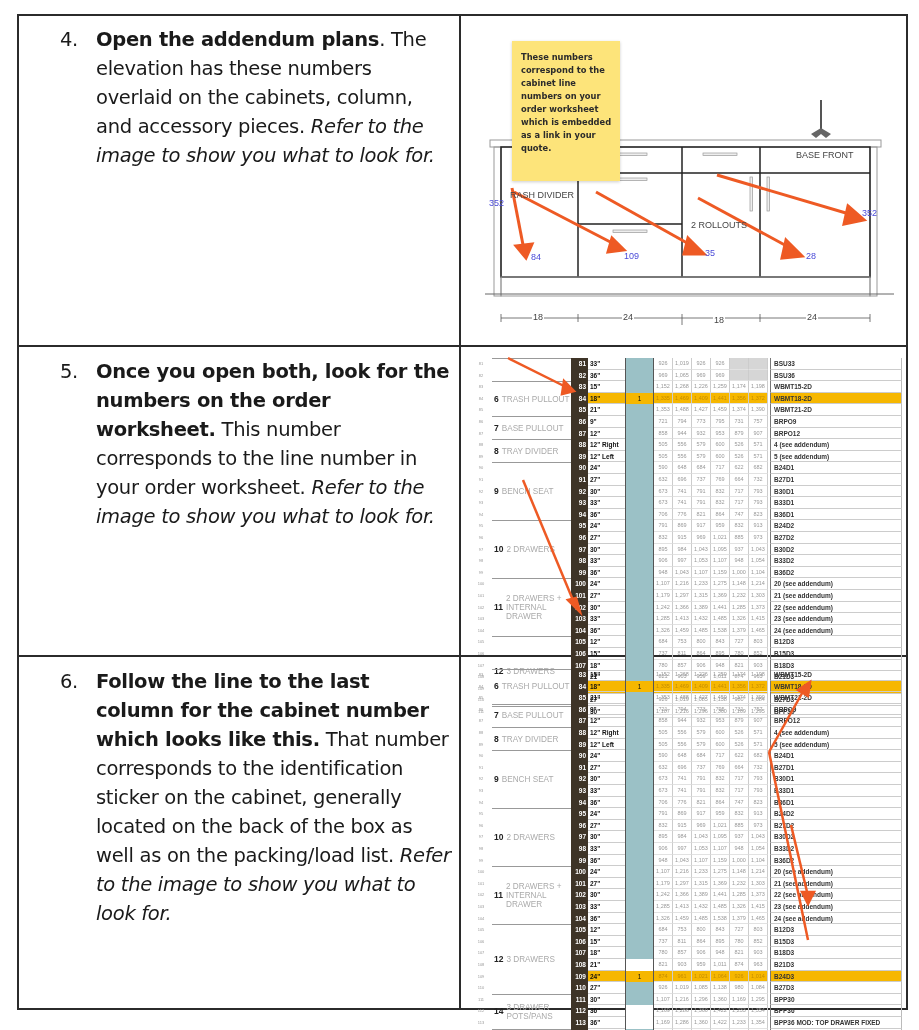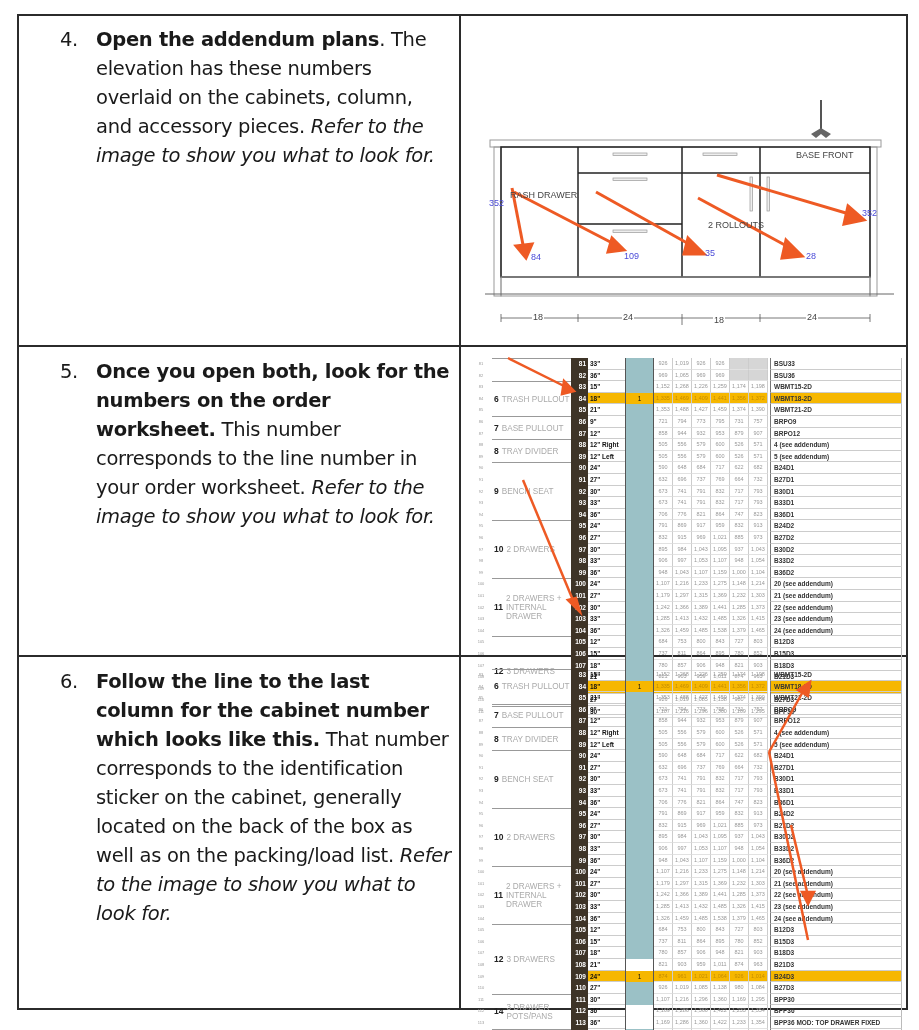--- a/index.html
+++ b/index.html
@@ -100,22 +100,23 @@
       <line x1="42" y1="170" x2="146" y2="224"></line>
       <polygon points="140,216 152,228 136,230"></polygon>
       <line x1="124" y1="170" x2="224" y2="226"></line>
       <polygon points="216,216 232,232 212,232"></polygon>
       <line x1="226" y1="176" x2="322" y2="228"></line>
       <polygon points="314,218 330,234 310,236"></polygon>
       <line x1="245" y1="153" x2="384" y2="194"></line>
       <polygon points="376,184 392,198 372,202"></polygon>
     </g>
   </svg>
-  <span class="elev-label" style="left:38px;top:168px">RASH DRAWER</span>
-  <span class="elev-label" style="left:236px;top:198px">2 ROLLOUTS</span>
+  <div class="sticky">These numbers correspond to the cabinet line numbers on your order worksheet which is embedded as a link in your quote.</div>
+  <span class="elev-label" style="left:38px;top:168px">RASH DIVIDER</span>
+  <span class="elev-label" style="left:219px;top:198px">2 ROLLOUTS</span>
   <span class="elev-label" style="left:324px;top:128px">BASE FRONT</span>
   <span class="elev-num" style="left:17px;top:176px">352</span>
   <span class="elev-num" style="left:390px;top:186px">352</span>
   <span class="elev-num" style="left:59px;top:230px">84</span>
   <span class="elev-num" style="left:152px;top:229px">109</span>
   <span class="elev-num" style="left:233px;top:226px">35</span>
   <span class="elev-num" style="left:334px;top:229px">28</span>
   <span class="dim" style="left:60px;top:290px">18</span>
   <span class="dim" style="left:150px;top:290px">24</span>
   <span class="dim" style="left:241px;top:293px">18</span>

